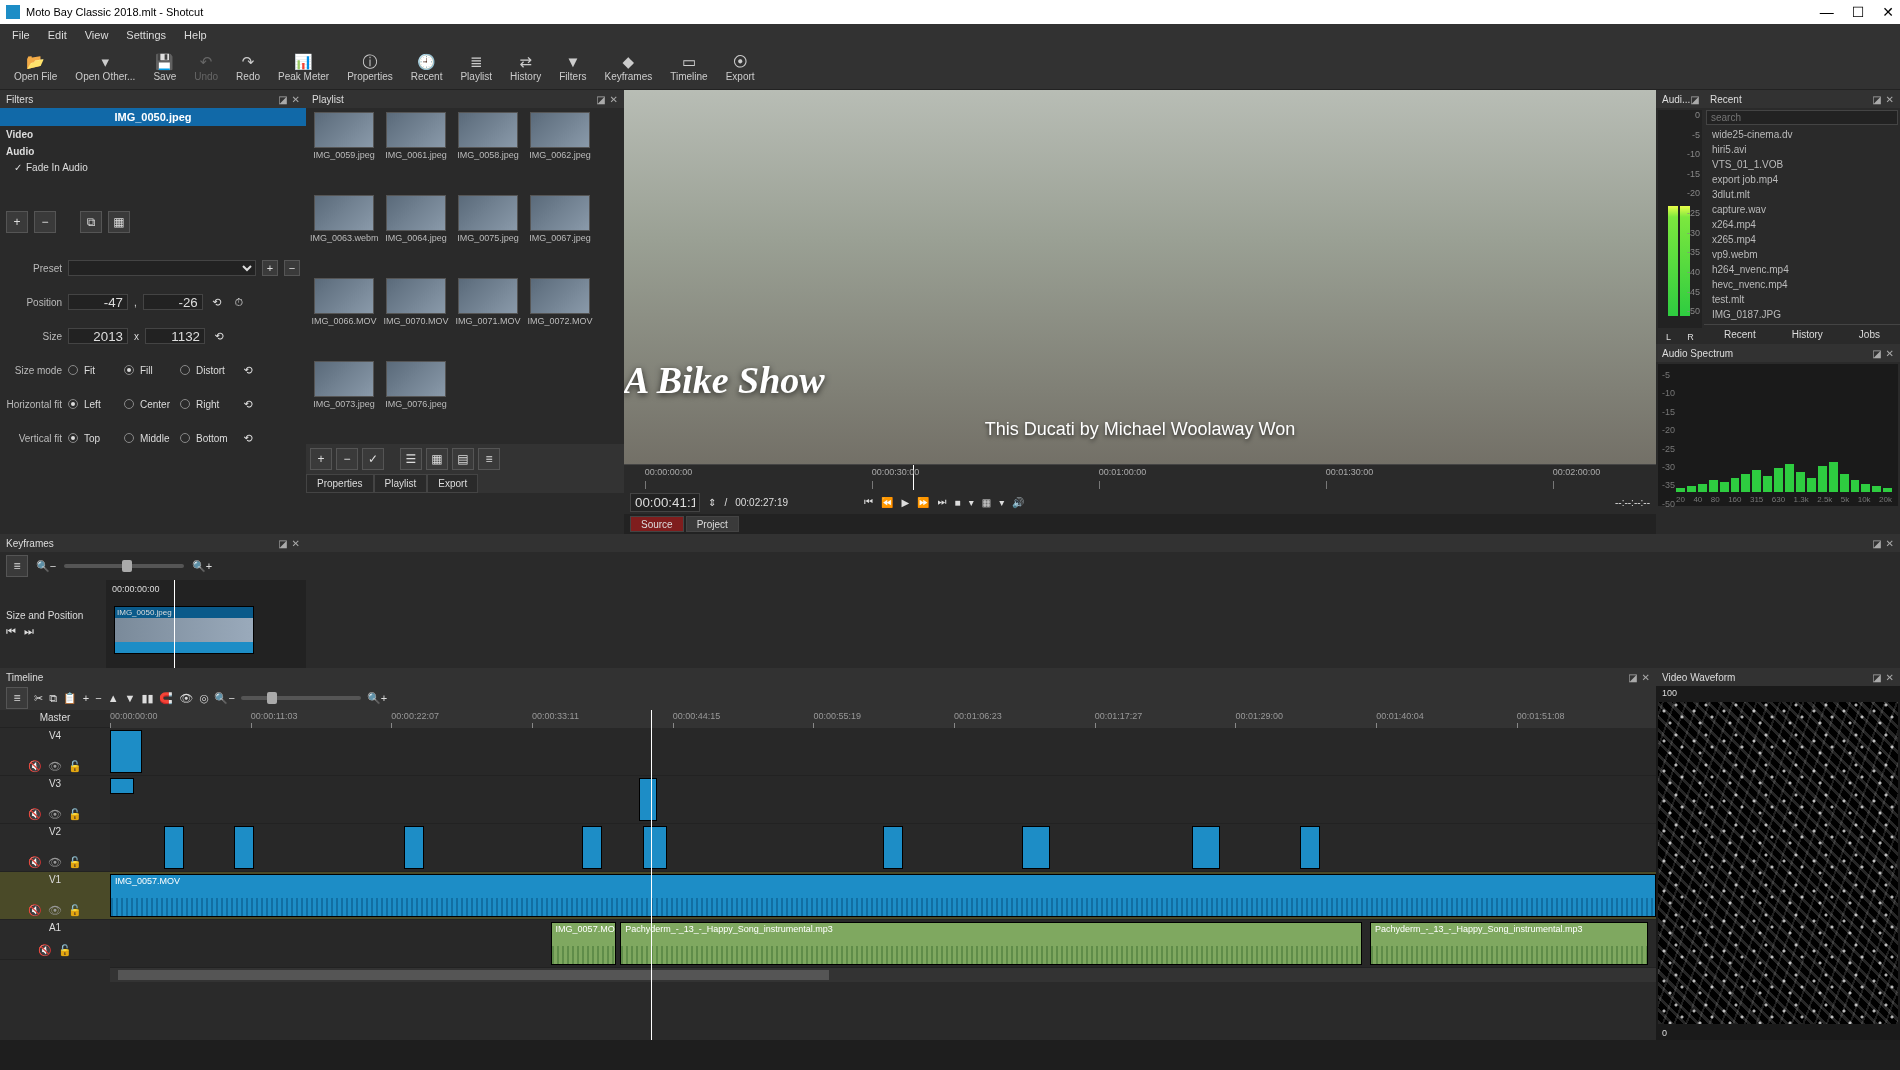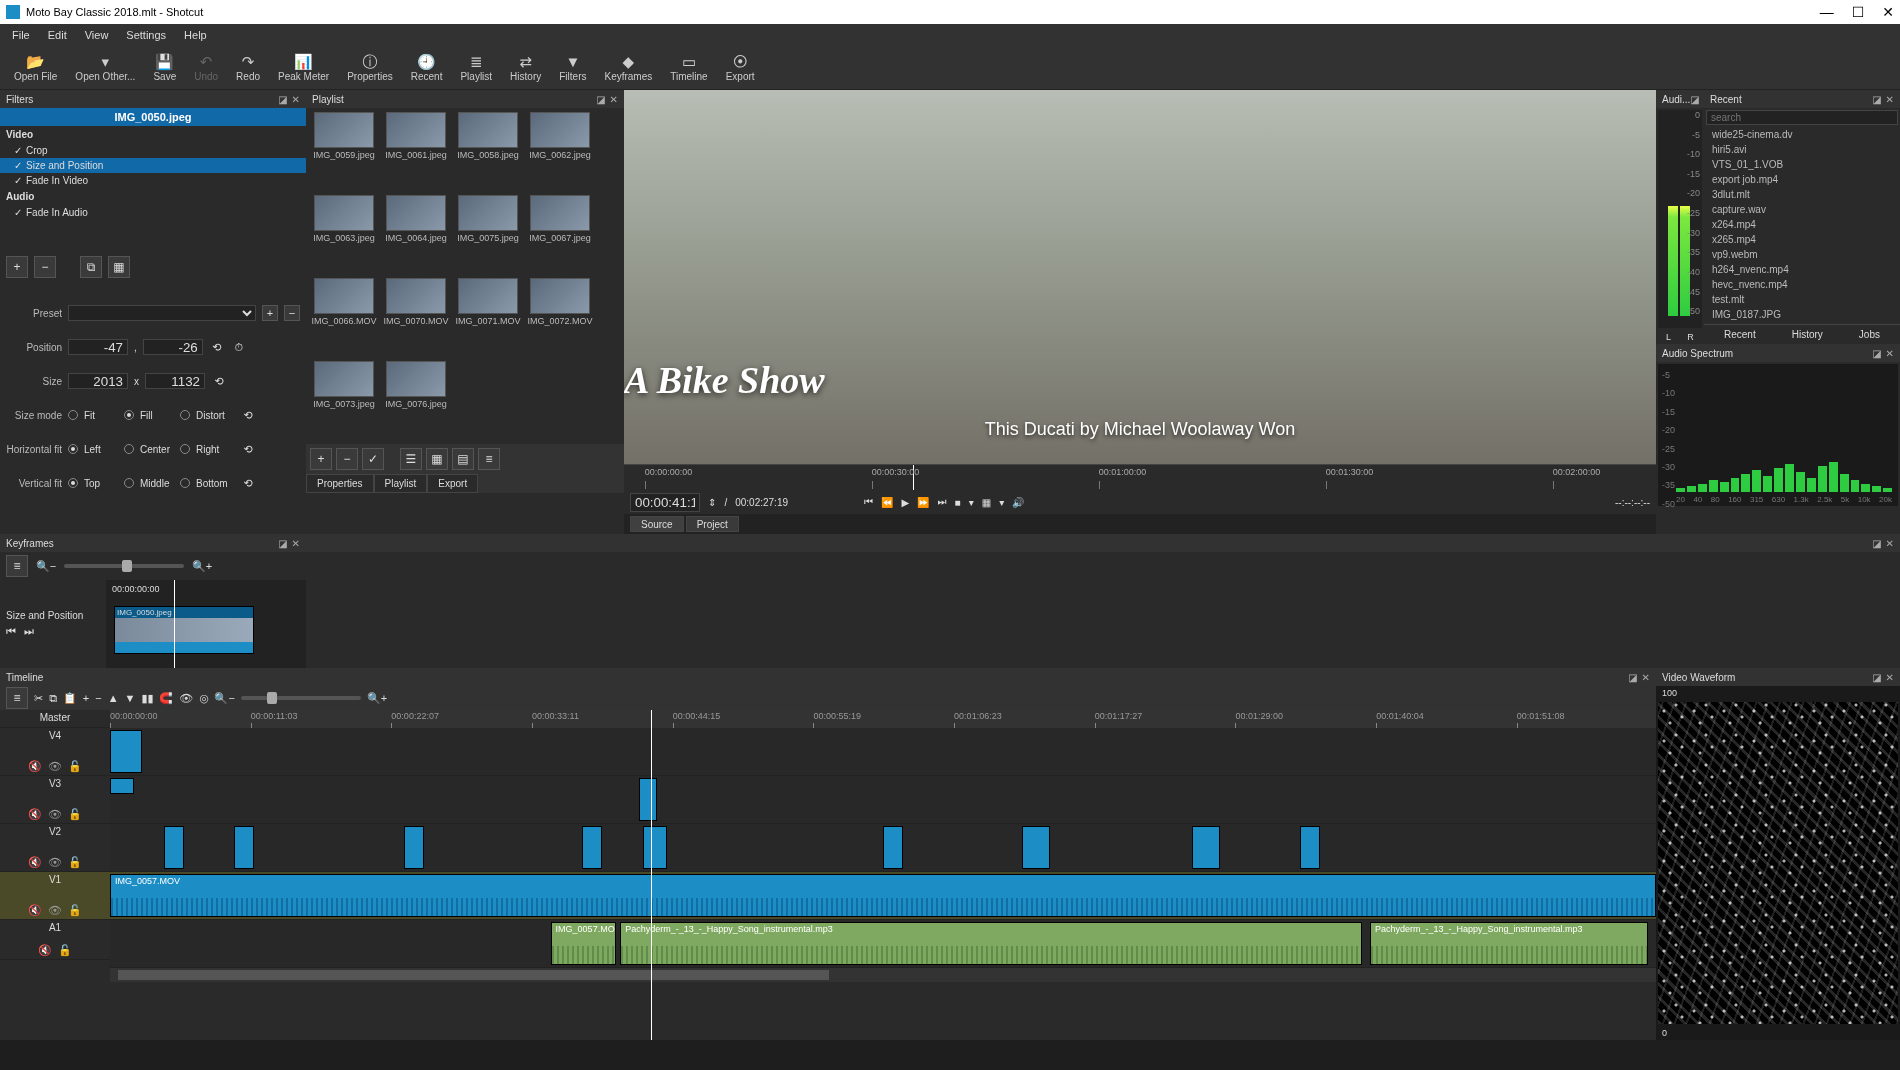--- a/index.html
+++ b/index.html
@@ -56,21 +56,21 @@
 .frame-tube { position: absolute; left: 28%; top: 36%; width: 260px; height: 8px; background: #cc2222; transform: rotate(-8deg); }
 .frame-tube2 { position: absolute; left: 42%; top: 48%; width: 160px; height: 8px; background: #cc2222; transform: rotate(32deg); }
 .plate211 { position: absolute; right: 22%; top: 28%; width: 90px; height: 70px; background: #fff; border-radius: 6px; color: #000; font-weight: 900; font-size: 34px; display: flex; align-items: center; justify-content: center; }
 
 .preview-ruler { height: 26px; background: #2a2a2a; position: relative; border-top: 1px solid #444; }
 .preview-ruler .tick { position: absolute; top: 2px; font-size: 9px; color: #aaa; }
 .preview-ruler .tick::before { content: ''; position: absolute; left: 0; top: 14px; width: 1px; height: 8px; background: #777; }
 .preview-controls { height: 24px; background: #2a2a2a; display: flex; align-items: center; gap: 8px; padding: 0 6px; font-size: 10px; }
 .preview-controls .tc-input { background: #222; border: 1px solid #444; color: #ddd; padding: 1px 4px; width: 70px; }
 .preview-tabs { height: 20px; display: flex; padding: 2px 6px; gap: 2px; }
-.preview-tabs span { padding: 2px 10px; border: 1px solid #444; background: #404040; font-size: 10px; }
+.preview-tabs span { padding: 2px 10px; border: 1px solid #444; background: #7f1d1d; font-size: 10px; }
 .preview-tabs span.active { background: #3a3a3a; }
 
 .side-right { width: 244px; background: #2a2a2a; display: flex; flex-direction: column; }
 .meter-row { display: flex; }
 .audio-meter { width: 48px; display: flex; flex-direction: column; }
 .meter-scale { flex: 1; position: relative; background: #222; margin: 2px; }
 .meter-scale .db { position: absolute; right: 2px; font-size: 9px; color: #888; }
 .meter-bars { position: absolute; bottom: 12px; left: 10px; display: flex; gap: 2px; }
 .meter-bar { width: 10px; height: 110px; background: linear-gradient(180deg,#eaff4a 0%,#7ce83e 10%,#2ecc40 100%); }
 .meter-lbl { text-align: center; font-size: 9px; padding: 2px; display: flex; justify-content: space-around; }
@@ -222,25 +222,20 @@
   <div class="filters-panel">
     <div class="panel-header">
         <span>Filters</span>
         <span class="hdr-icons">
           <span>◪</span>
           <span>✕</span>
         </span>
       </div>
     <div class="current-file">IMG_0050.jpeg</div>
     <div class="section-hdr">Video</div>
-    <div id="video-filter-list">
-        <div class="filter-item"><span class="check">✓</span>Crop</div>
-        <div class="filter-item selected"><span class="check">✓</span>Size and Position</div>
-        <div class="filter-item"><span class="check">✓</span>Fade In Video</div>
-      </div>
     <div class="section-hdr">Audio</div>
     <div id="audio-filter-list">
         <div class="filter-item"><span class="check">✓</span>Fade In Audio</div>
       </div>
     <div style="flex:0 0 30px"></div>
     <div class="filter-btns">
       <span class="sq-btn">+</span>
       <span class="sq-btn">−</span>
       <span style="width:12px"></span>
       <span class="sq-btn">⧉</span>
@@ -321,21 +316,21 @@
         <div class="thumb">
           <div class="thumb-img"></div>
           <div class="thumb-label">IMG_0058.jpeg</div>
         </div>
         <div class="thumb">
           <div class="thumb-img"></div>
           <div class="thumb-label">IMG_0062.jpeg</div>
         </div>
         <div class="thumb">
           <div class="thumb-img"></div>
-          <div class="thumb-label">IMG_0063.jpeg</div>
+          <div class="thumb-label">IMG_0063.webm</div>
         </div>
         <div class="thumb">
           <div class="thumb-img"></div>
           <div class="thumb-label">IMG_0064.jpeg</div>
         </div>
         <div class="thumb">
           <div class="thumb-img"></div>
           <div class="thumb-label">IMG_0075.jpeg</div>
         </div>
         <div class="thumb">

